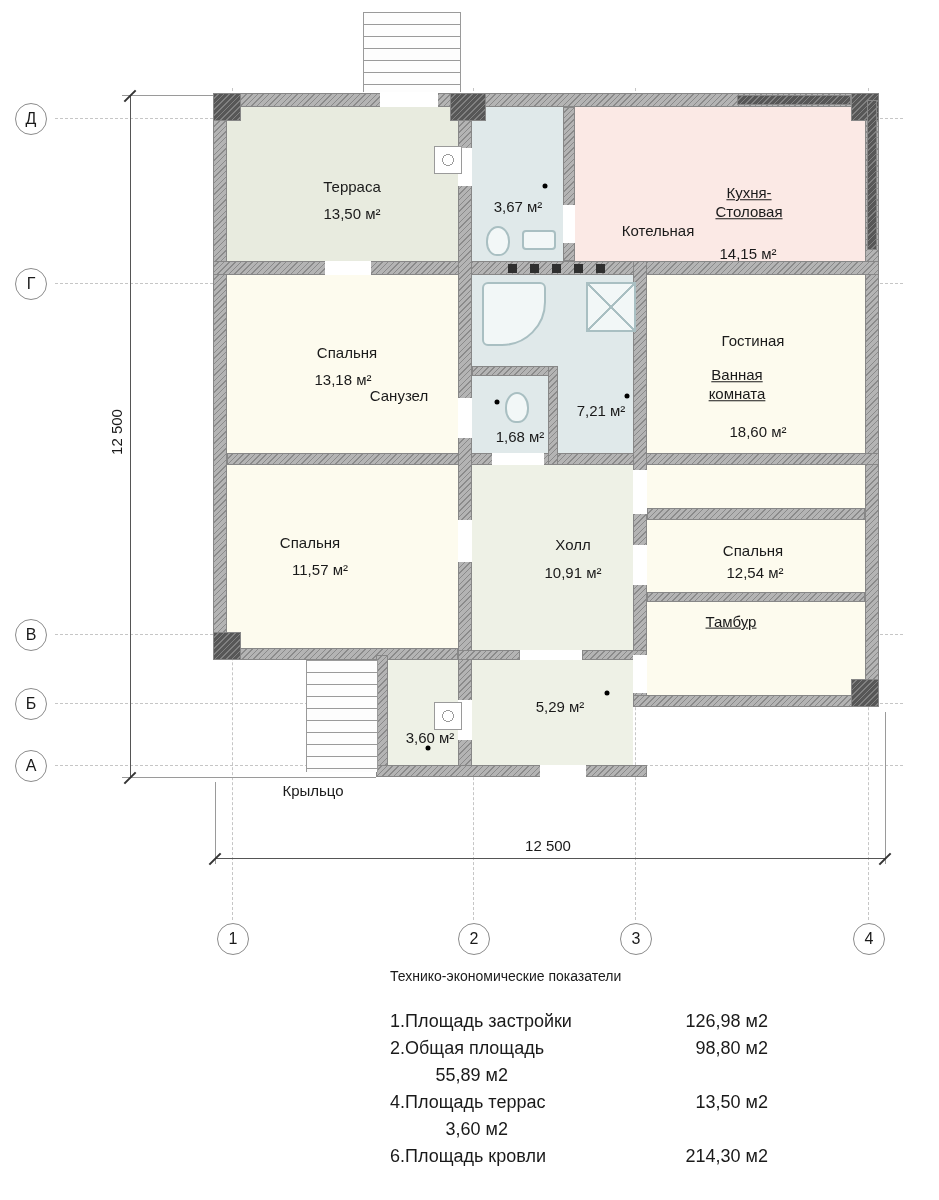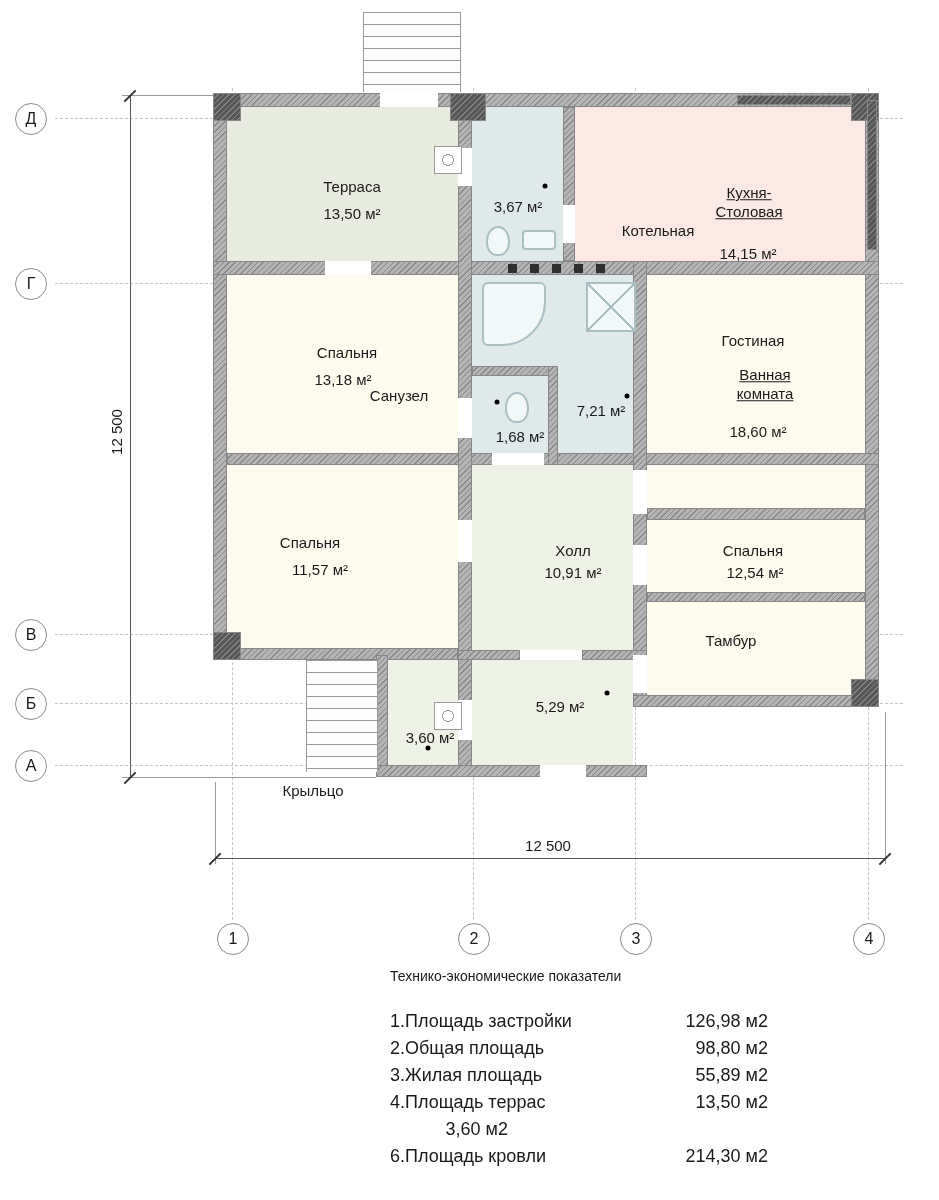--- a/index.html
+++ b/index.html
@@ -182,46 +182,45 @@
   <div class="lbl" style="left:352px;top:214px;">13,50 м²</div>
   <div class="lbl" style="left:518px;top:207px;">3,67 м²</div>
   <div class="lbl" style="left:658px;top:231px;">Котельная</div>
   <div class="lbl wrap" style="left:749px;top:203px;width:95px;">Кухня-Столовая</div>
   <div class="lbl" style="left:748px;top:238px;margin-top:16px;">14,15 м²</div>
   <div class="lbl" style="left:347px;top:353px;">Спальня</div>
   <div class="lbl" style="left:343px;top:380px;">13,18 м²</div>
   <div class="lbl" style="left:399px;top:396px;">Санузел</div>
   <div class="lbl" style="left:520px;top:437px;">1,68 м²</div>
   <div class="lbl" style="left:601px;top:411px;">7,21 м²</div>
-  <div class="lbl wrap" style="left:765px;top:385px;width:90px;">Ванная комната</div>
+  <div class="lbl wrap" style="left:737px;top:385px;width:90px;">Ванная комната</div>
   <div class="lbl" style="left:753px;top:341px;">Гостиная</div>
   <div class="lbl" style="left:758px;top:432px;">18,60 м²</div>
   <div class="lbl" style="left:310px;top:543px;">Спальня</div>
   <div class="lbl" style="left:320px;top:570px;">11,57 м²</div>
-  <div class="lbl" style="left:573px;top:545px;margin-top:6px;">Холл</div>
+  <div class="lbl" style="left:573px;top:545px;">Холл</div>
   <div class="lbl" style="left:573px;top:573px;">10,91 м²</div>
   <div class="lbl" style="left:753px;top:551px;">Спальня</div>
   <div class="lbl" style="left:755px;top:573px;">12,54 м²</div>
-  <div class="lbl" style="left:731px;top:641px;">Тамбур</div>
+  <div class="lbl" style="left:731px;top:622px;text-decoration:underline;">Тамбур</div>
   <div class="lbl" style="left:560px;top:707px;">5,29 м²</div>
   <div class="lbl" style="left:430px;top:738px;">3,60 м²</div>
   <div class="lbl" style="left:313px;top:791px;">Крыльцо</div>
 
   <div class="summary-title" style="left:390px;top:968px;">Технико-экономические показатели</div>
   <div class="summary-rows" style="left:390px;top:1008px;">
     <div class="srow">
       <span class="sl">1.Площадь застройки</span>
       <span class="sv">126,98 м2</span>
     </div>
     <div class="srow">
       <span class="sl">2.Общая площадь</span>
       <span class="sv">98,80 м2</span>
     </div>
     <div class="srow">
-      <span class="sl">3.Жилая площадь</span>
       <span class="sv">55,89 м2</span>
     </div>
     <div class="srow">
       <span class="sl">4.Площадь террас</span>
       <span class="sv">13,50 м2</span>
     </div>
     <div class="srow">
       <span class="sv">3,60 м2</span>
     </div>
     <div class="srow">

